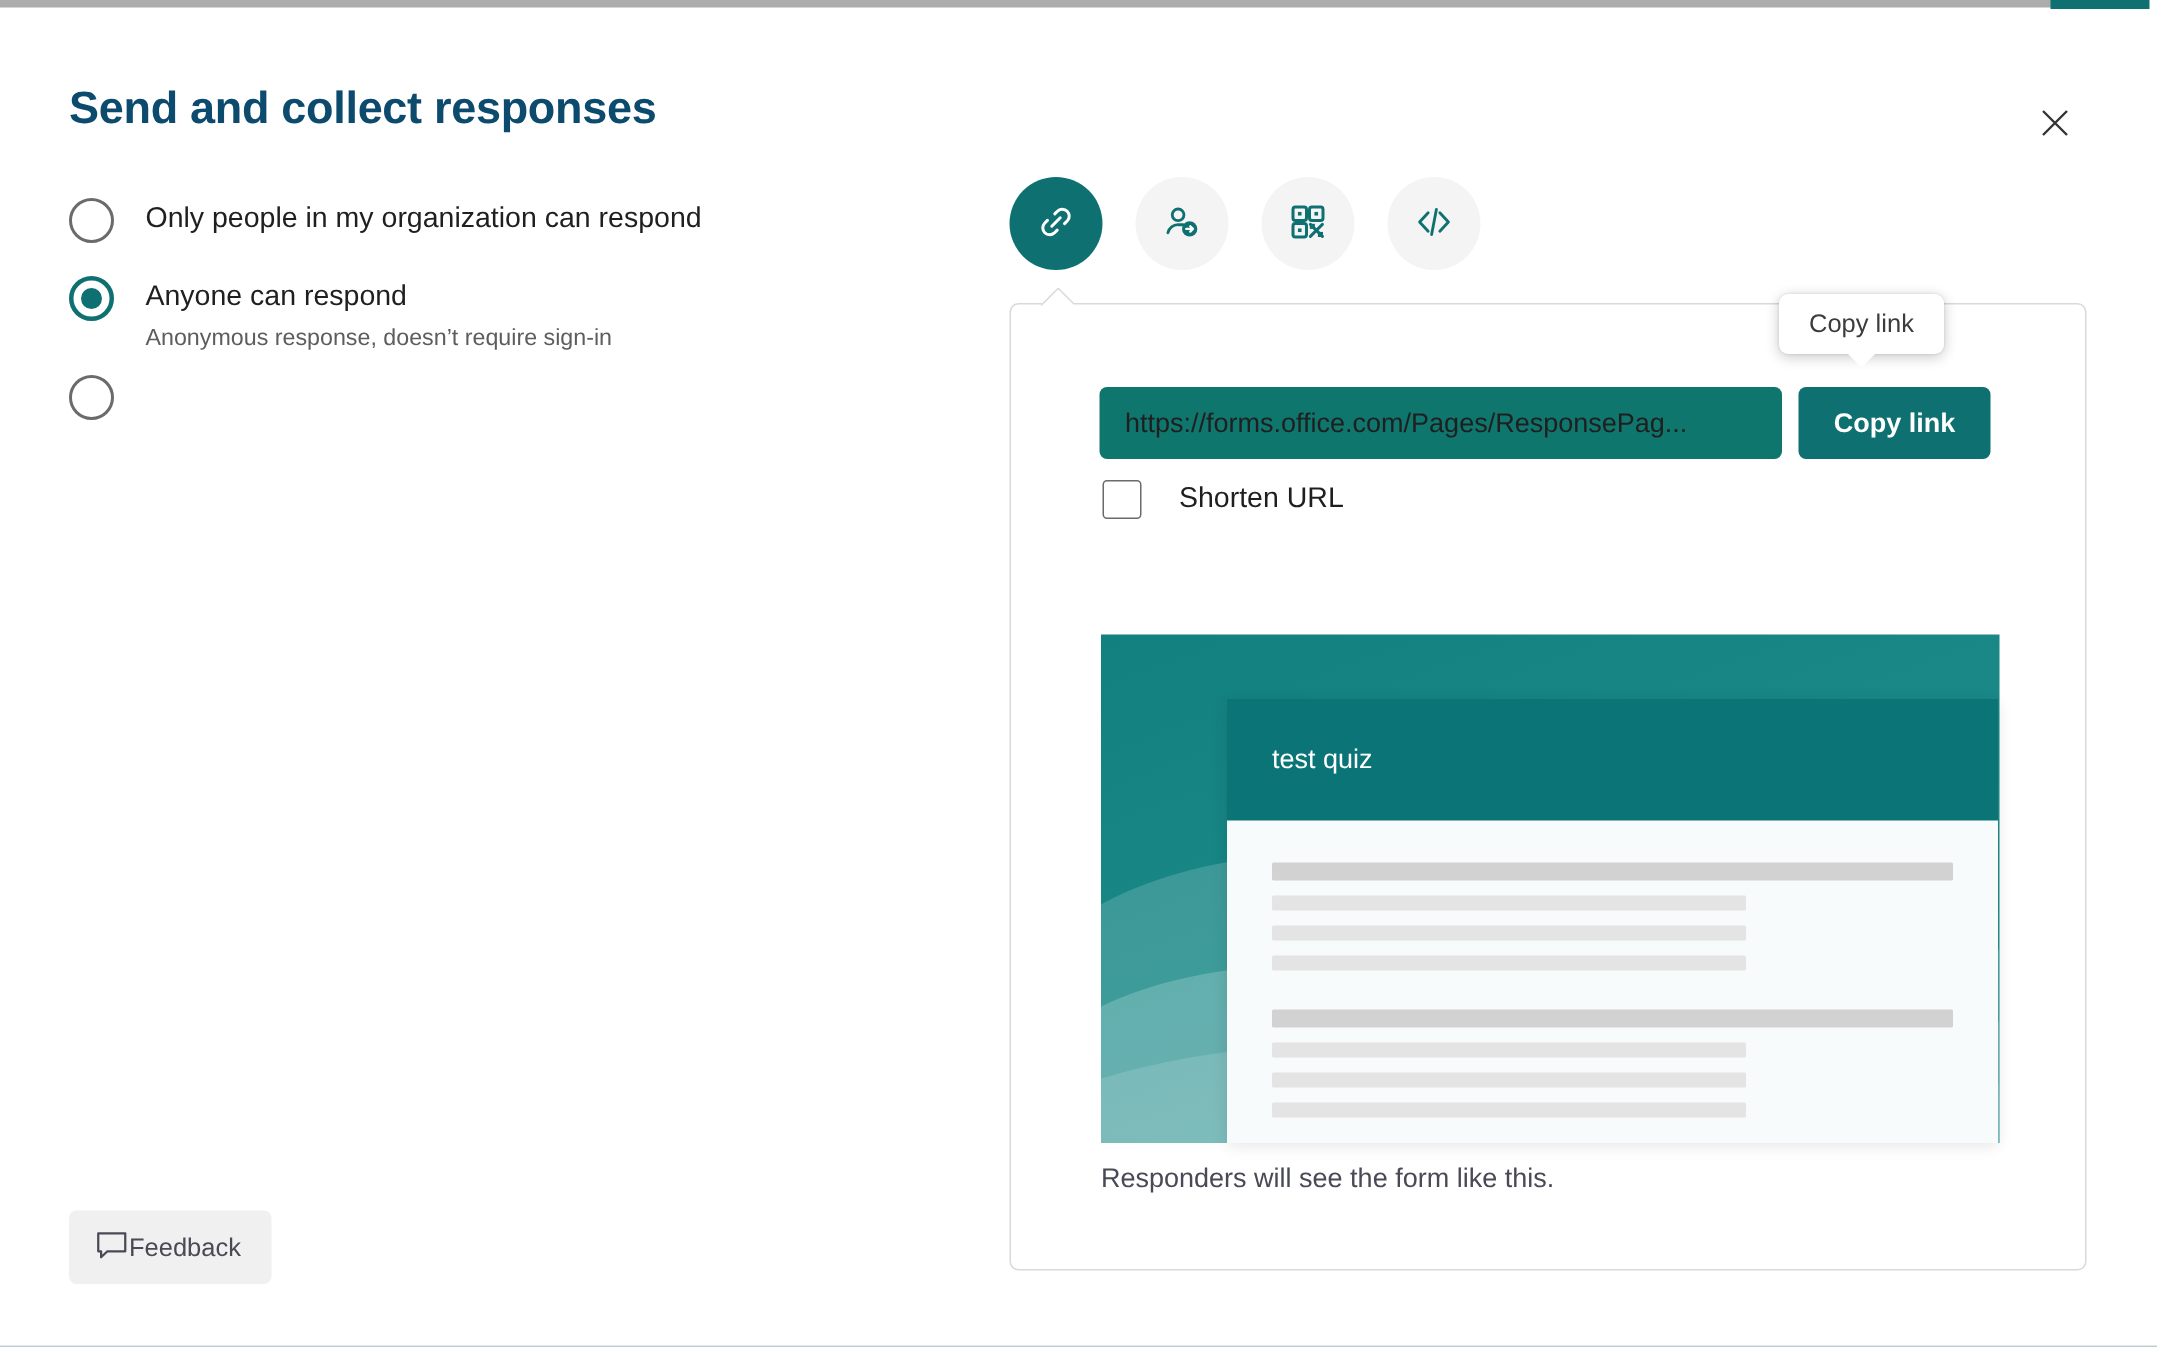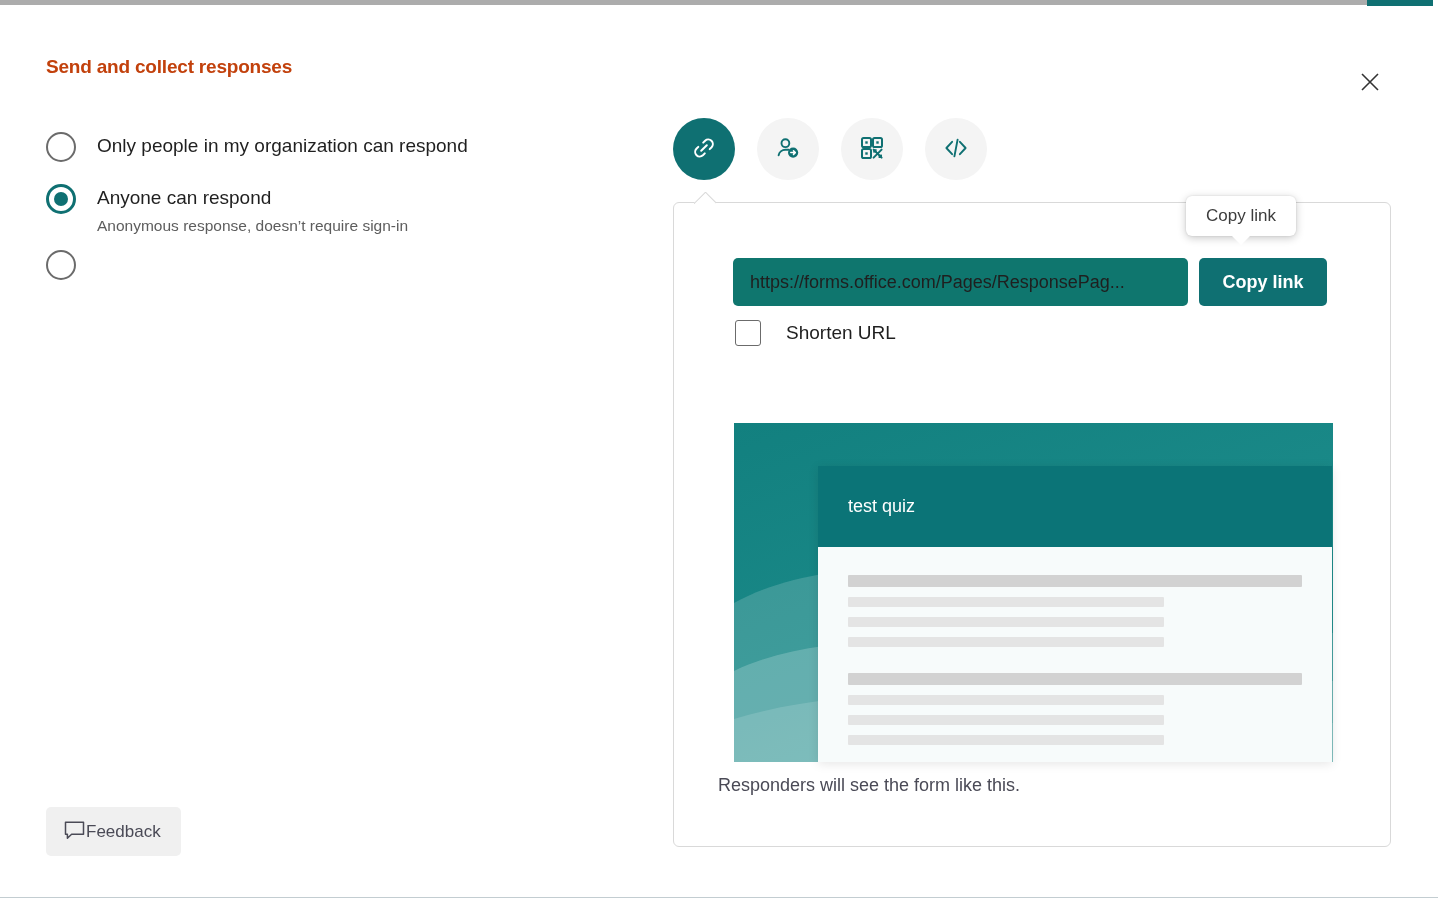--- a/index.html
+++ b/index.html
@@ -44,23 +44,23 @@
     position: absolute;
     top: 891px; left: 0;
     width: 1438px; height: 2px;
     background: #c3cdd1;
   }
 
   
   .dialog-title {
     position: absolute;
     top: 50px; left: 46px;
-    font-size: 19px;
+    font-size: 30px;
     font-weight: bold;
-    color: #c2410c;
+    color: #0c4a6e;
     letter-spacing: -0.2px;
   }
   .close-btn {
     position: absolute;
     top: 56px; left: 1348px;
     width: 44px; height: 40px;
     background: transparent;
     border: none;
     cursor: pointer;
     display: flex;
@@ -294,21 +294,21 @@
     font-size: 18px;
   }
   .preview-card-body { padding: 28px 30px 0 30px; }
   .sk { border-radius: 1px; }
   .sk-head { height: 12px; background: #d2d2d2; width: 100%; }
   .sk-line { height: 10px; background: #e4e4e4; width: 69.5%; margin-top: 10px; }
   .sk-gap { height: 26px; }
 
   .preview-caption {
     position: absolute;
-    top: 572px; left: 44px;
+    top: 572px; left: 60px;
     font-size: 18px;
     color: #4a4a56;
   }
 </style>
 </head>
 <body>
 
 <div class="top-strip">
   <div class="top-strip-gray"></div>
   <div class="top-strip-teal"></div>

